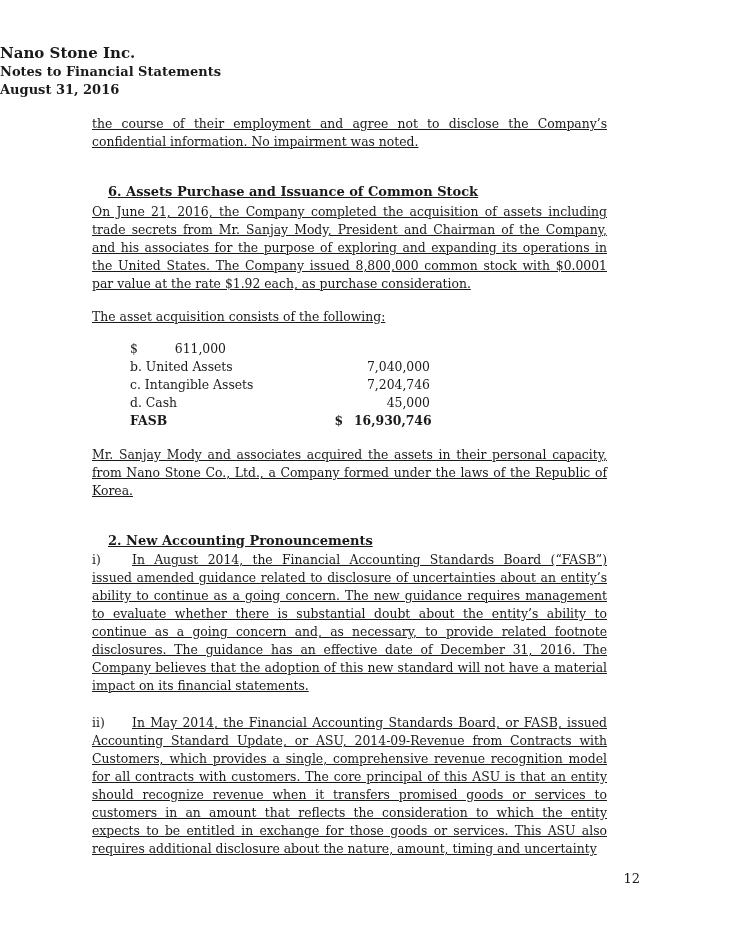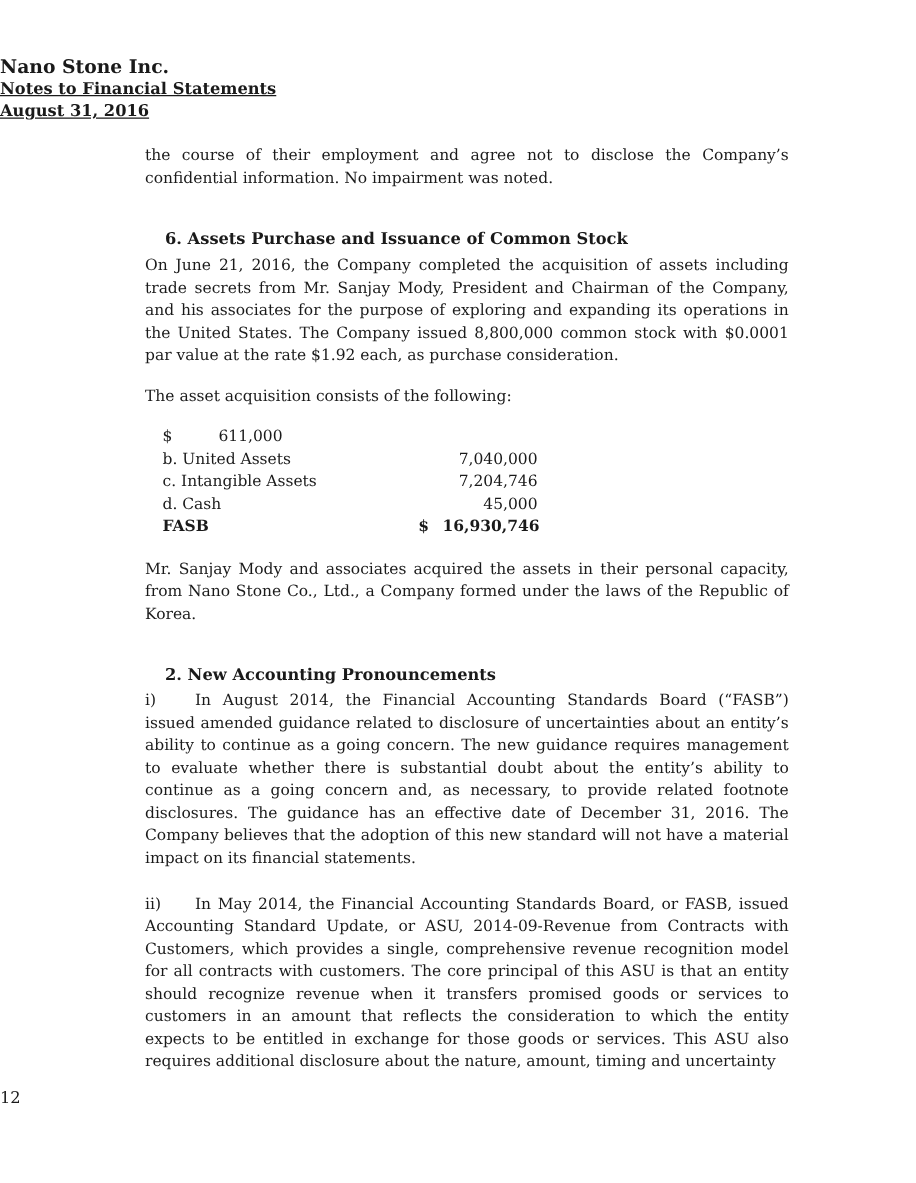--- a/index.html
+++ b/index.html
@@ -3,41 +3,41 @@
 <meta charset="utf-8">
 <style>
   html, body { margin: 0; padding: 0; background: #ffffff; }
   body {
     width: 733px; height: 946px; position: relative; overflow: hidden;
     font-family: "DejaVu Serif", "Liberation Serif", serif;
     color: #1a1a1a;
   }
   .header { position: absolute; top: 43px; left: 0; width: 733px; font-weight: bold; }
   .header .company { font-size: 15px; line-height: 20px; }
-  .header .sub { font-size: 13px; line-height: 18px; text-decoration: underline; }
-  .content { position: absolute; left: 116px; width: 515px; font-size: 12.4px; line-height: 18px; }
+  .header .sub { font-size: 13px; line-height: 18px; }
+  .content { position: absolute; left: 92px; width: 515px; font-size: 12.4px; line-height: 18px; text-decoration: underline; }
   .p { text-align: justify; margin: 0; }
   .h { font-weight: bold; font-size: 13px; margin: 16px; }
   .t1 { top: 115px; }
   .h6 { top: 167px; }
   .p6 { top: 203px; }
   .intro { top: 308px; }
   .table { position: absolute; left: 130px; top: 340px; font-size: 12.4px; line-height: 18px; }
   .row { display: flex; width: 300px; }
   .row .lbl { width: 210px; }
   .row .cur { width: 20px; }
   .row .amt { width: 76px; text-align: right; }
   .row.total { font-weight: bold; }
   .row.total .lbl { width: 210px; }
   .mody { top: 446px; }
   .h7 { top: 516px; }
   .pi { top: 551px; }
   .pii { top: 714px; }
   .num { display: inline-block; width: 40px; }
-  .page-num { position: absolute; top: 871px; left: 0; width: 640px; text-align: left; font-size: 13px; }
+  .page-num { position: absolute; top: 871px; left: 0; width: 640px; text-align: right; font-size: 13px; }
 </style>
 </head>
 <body>
 
 <div class="header">
   <div class="company">Nano Stone Inc.</div>
   <div class="sub">Notes to Financial Statements</div>
   <div class="sub">August 31, 2016</div>
 </div>
 

